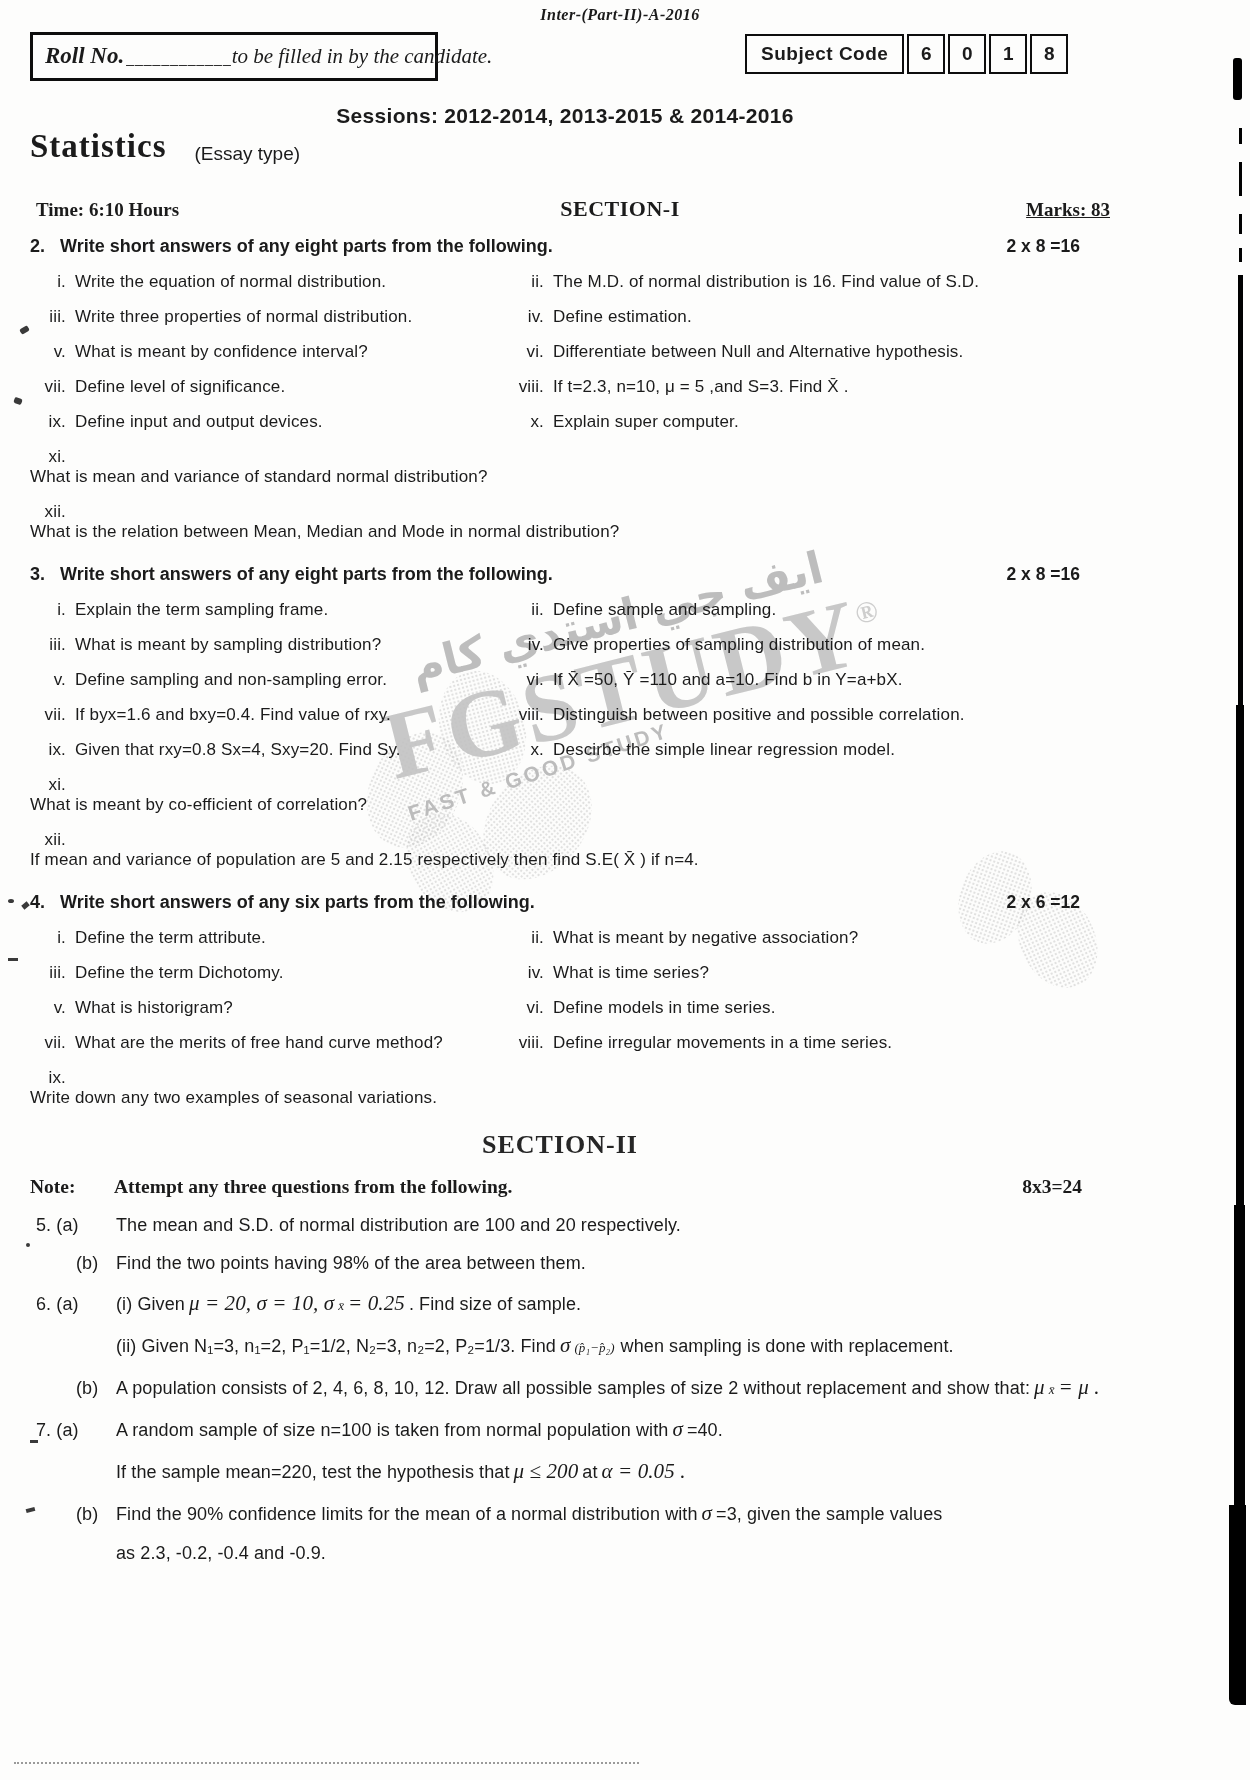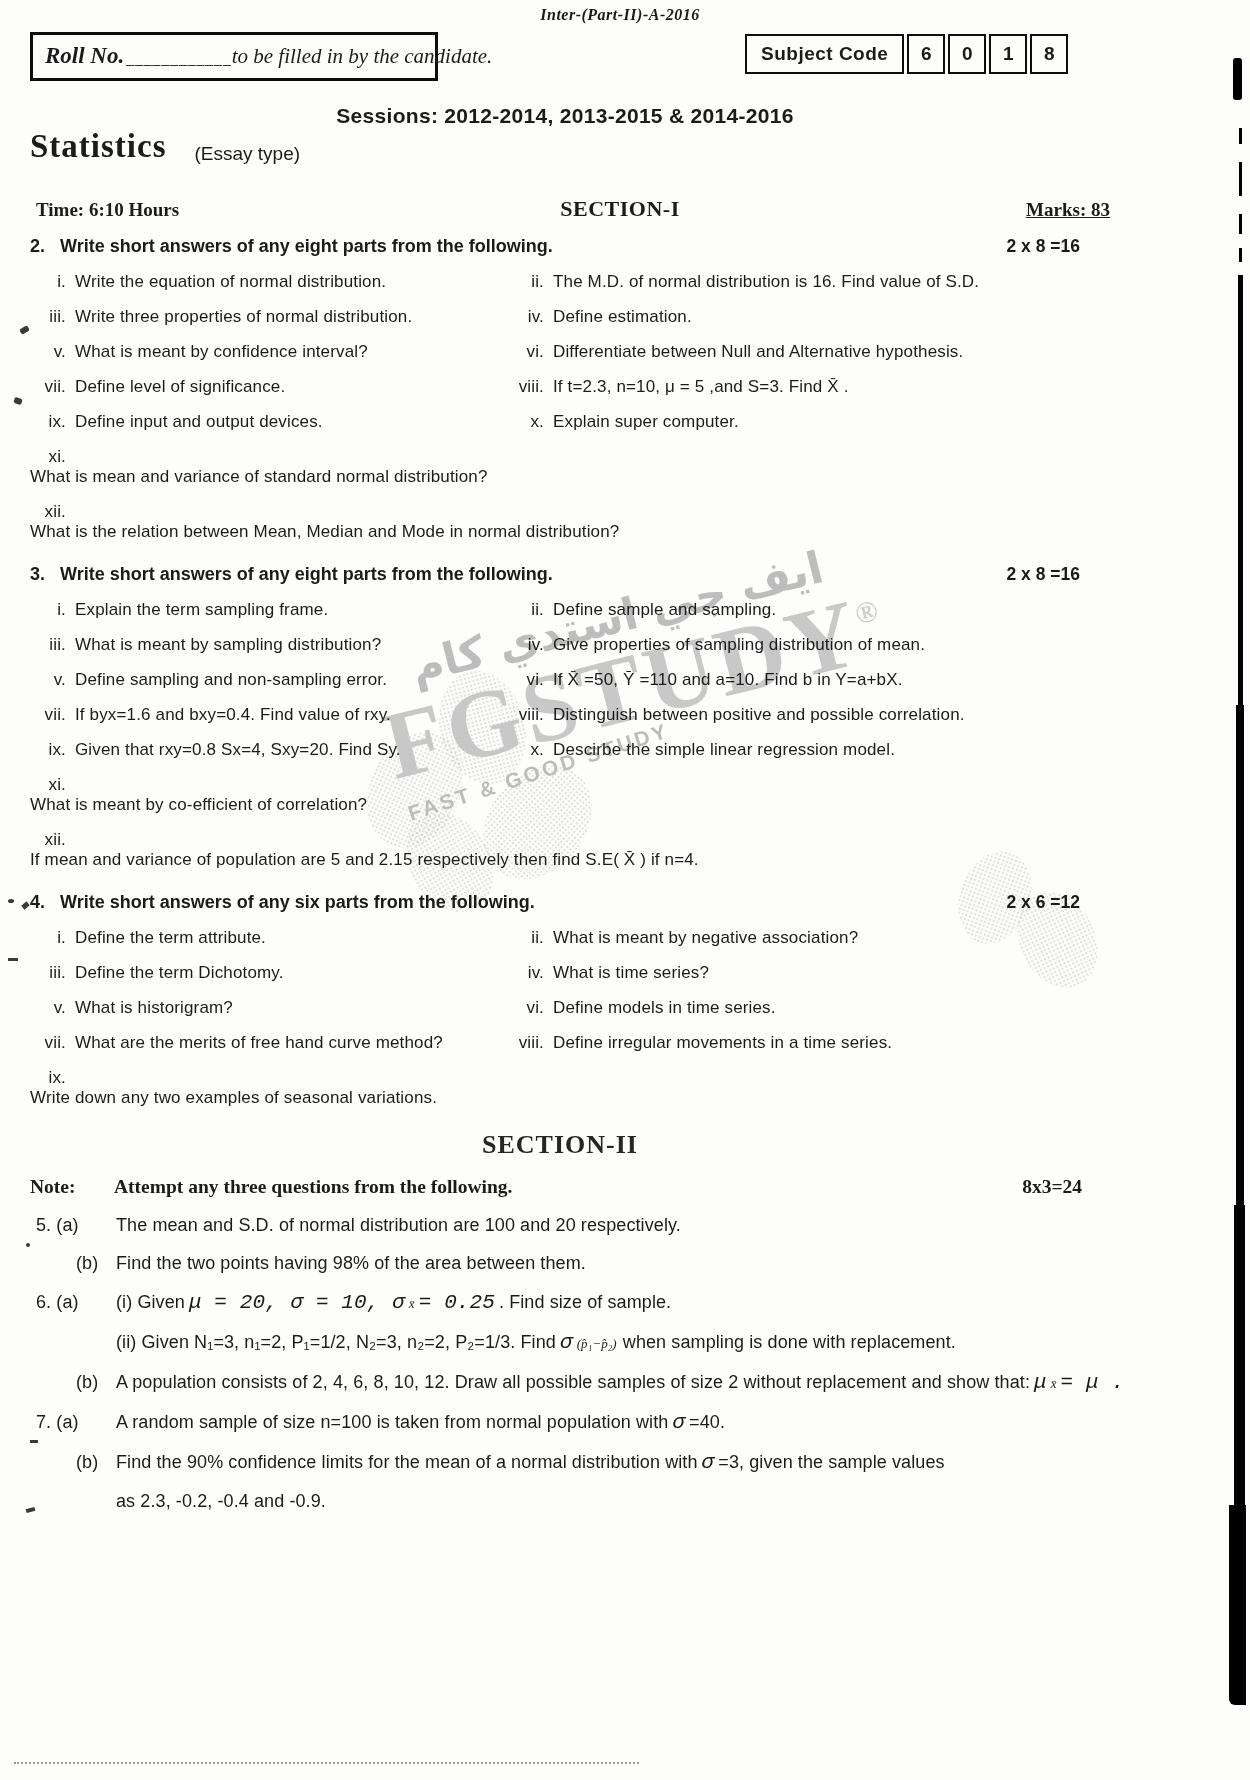--- a/index.html
+++ b/index.html
@@ -51,21 +51,21 @@
               letter-spacing:1px;color:#262626;}
   .note-row{display:flex;margin-top:16px;font-family:"Liberation Serif",serif;font-weight:bold;
             font-size:19.5px;padding-right:128px;}
   .note-label{width:84px;flex:none;}
   .note-text{flex:1;}
   .note-marks{flex:none;}
   .l2{display:flex;margin-top:17px;font-size:18px;align-items:baseline;letter-spacing:.1px;}
   .lnum{flex:none;width:86px;padding-left:6px;box-sizing:border-box;}
   .lsub{flex:none;width:40px;margin-left:46px;}
   .ind1{margin-left:86px;}
-  .m{font-family:Liberation Mono, monospace;font-style:italic;font-size:21px;padding:0 4px;white-space:nowrap;}
+  .m{font-family:Liberation Serif, serif;font-style:italic;font-size:21px;padding:0 4px;white-space:nowrap;}
   .msub{font-family:"Liberation Serif",serif;font-style:italic;font-size:13px;}
 
   
   .watermark{position:absolute;left:350px;top:590px;width:560px;transform:rotate(-14deg);
              pointer-events:none;}
   .wm-arabic{font-family:"DejaVu Sans",sans-serif;font-size:44px;font-weight:bold;color:#b3b3b3;
              text-align:center;opacity:.85;}
   .wm-main{font-family:"Liberation Serif",serif;font-weight:bold;font-size:96px;color:#c3c3c3;
            letter-spacing:4px;line-height:.95;text-align:center;opacity:.9;}
   .wm-r{font-size:30px;vertical-align:38px;color:#c9c9c9;letter-spacing:0;}
@@ -331,20 +331,26 @@
         <span class="m">= μ .</span>
     </div>
 
     <div class="l2">
       <span class="lnum">7. (a)</span>
       <span>A random sample of size n=100 is taken from normal population with</span>
       <span class="m">σ</span>
       <span>=40.</span>
     </div>
     <div class="l2">
+      <span class="ind1">If the sample mean=220, test the hypothesis that</span>
+      <span class="m">μ ≤ 200</span>
+      <span>at</span>
+      <span class="m">α = 0.05 .</span>
+    </div>
+    <div class="l2">
       <span class="lsub">(b)</span>
       <span>Find the 90% confidence limits for the mean of a normal distribution with</span>
       <span class="m">σ</span>
       <span>=3, given the sample values</span>
     </div>
     <div class="l2">
       <span class="ind1">as 2.3, -0.2, -0.4 and -0.9.</span>
     </div>
 
   </div>

